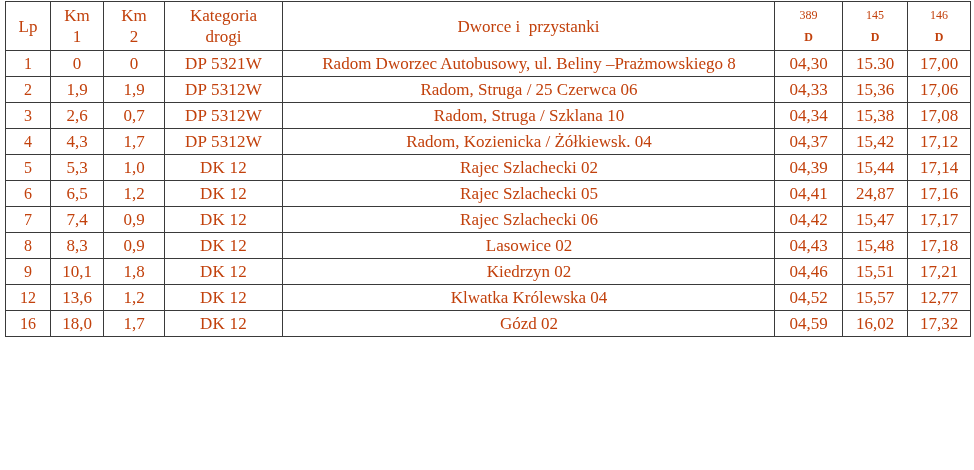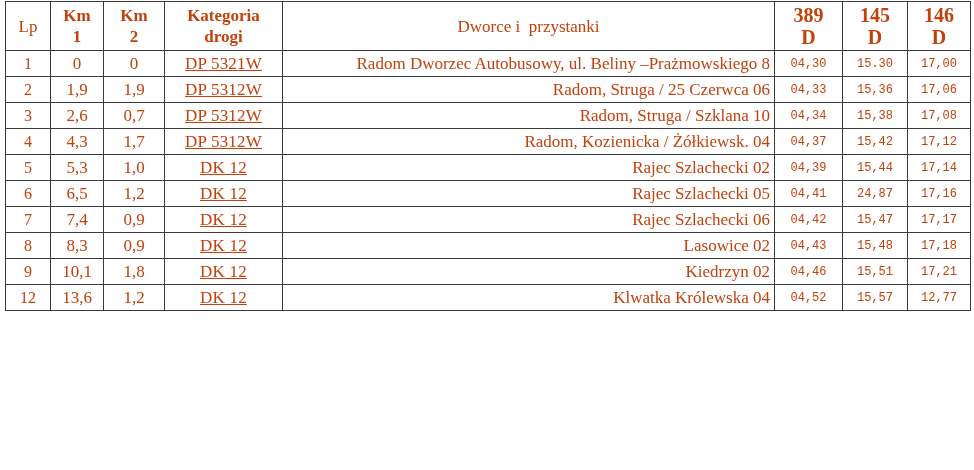--- a/index.html
+++ b/index.html
@@ -21,33 +21,33 @@
       white-space: nowrap;
       overflow: hidden;
     }
     thead th {
       height: 48px;
       font-size: 17px;
       line-height: 21px;
       text-align: center;
       vertical-align: middle;
     }
-    thead th.course { font-size: 20px; line-height: 22px; }
+    thead th.course { font-size: 12px; line-height: 22px; }
     thead th.course .type { font-weight: bold; }
     tbody td {
       height: 25px;
       font-size: 17px;
       line-height: 24px;
     }
     td.c { text-align: center; }
-    td.l { text-align: right; padding-left: 5px; }
+    td.l { text-align: center; padding-left: 5px; }
     td.lp { font-size: 16px; }
-    td.cat { letter-spacing: 0.2px; text-decoration: underline; }
-    td.time { text-align: center; font-family: Liberation Mono, monospace; font-size: 12px; }
-    .hl { display: block; font-weight: bold; }
+    td.cat { letter-spacing: 0.2px; }
+    td.time { text-align: center; font-family: Liberation Serif, serif; font-size: 17px; }
+    .hl { display: block; }
   </style>
 </head>
 <body>
 
 <div class="sheet">
   <table>
     <colgroup>
       <col style="width:45px">
       <col style="width:53px">
       <col style="width:61px">
@@ -181,15 +181,25 @@
         <tr>
     <td class="c lp">12</td>
     <td class="c">13,6</td>
     <td class="c">1,2</td>
     <td class="c cat">DK 12</td>
     <td class="l">Klwatka Królewska 04</td>
     <td class="time">04,52</td>
     <td class="time">15,57</td>
     <td class="time">12,77</td>
   </tr>
+        <tr>
+    <td class="c lp">16</td>
+    <td class="c">18,0</td>
+    <td class="c">1,7</td>
+    <td class="c cat">DK 12</td>
+    <td class="l">Gózd 02</td>
+    <td class="time">04,59</td>
+    <td class="time">16,02</td>
+    <td class="time">17,32</td>
+  </tr>
       </tbody>
   </table>
 </div>
 
 </body></html>

